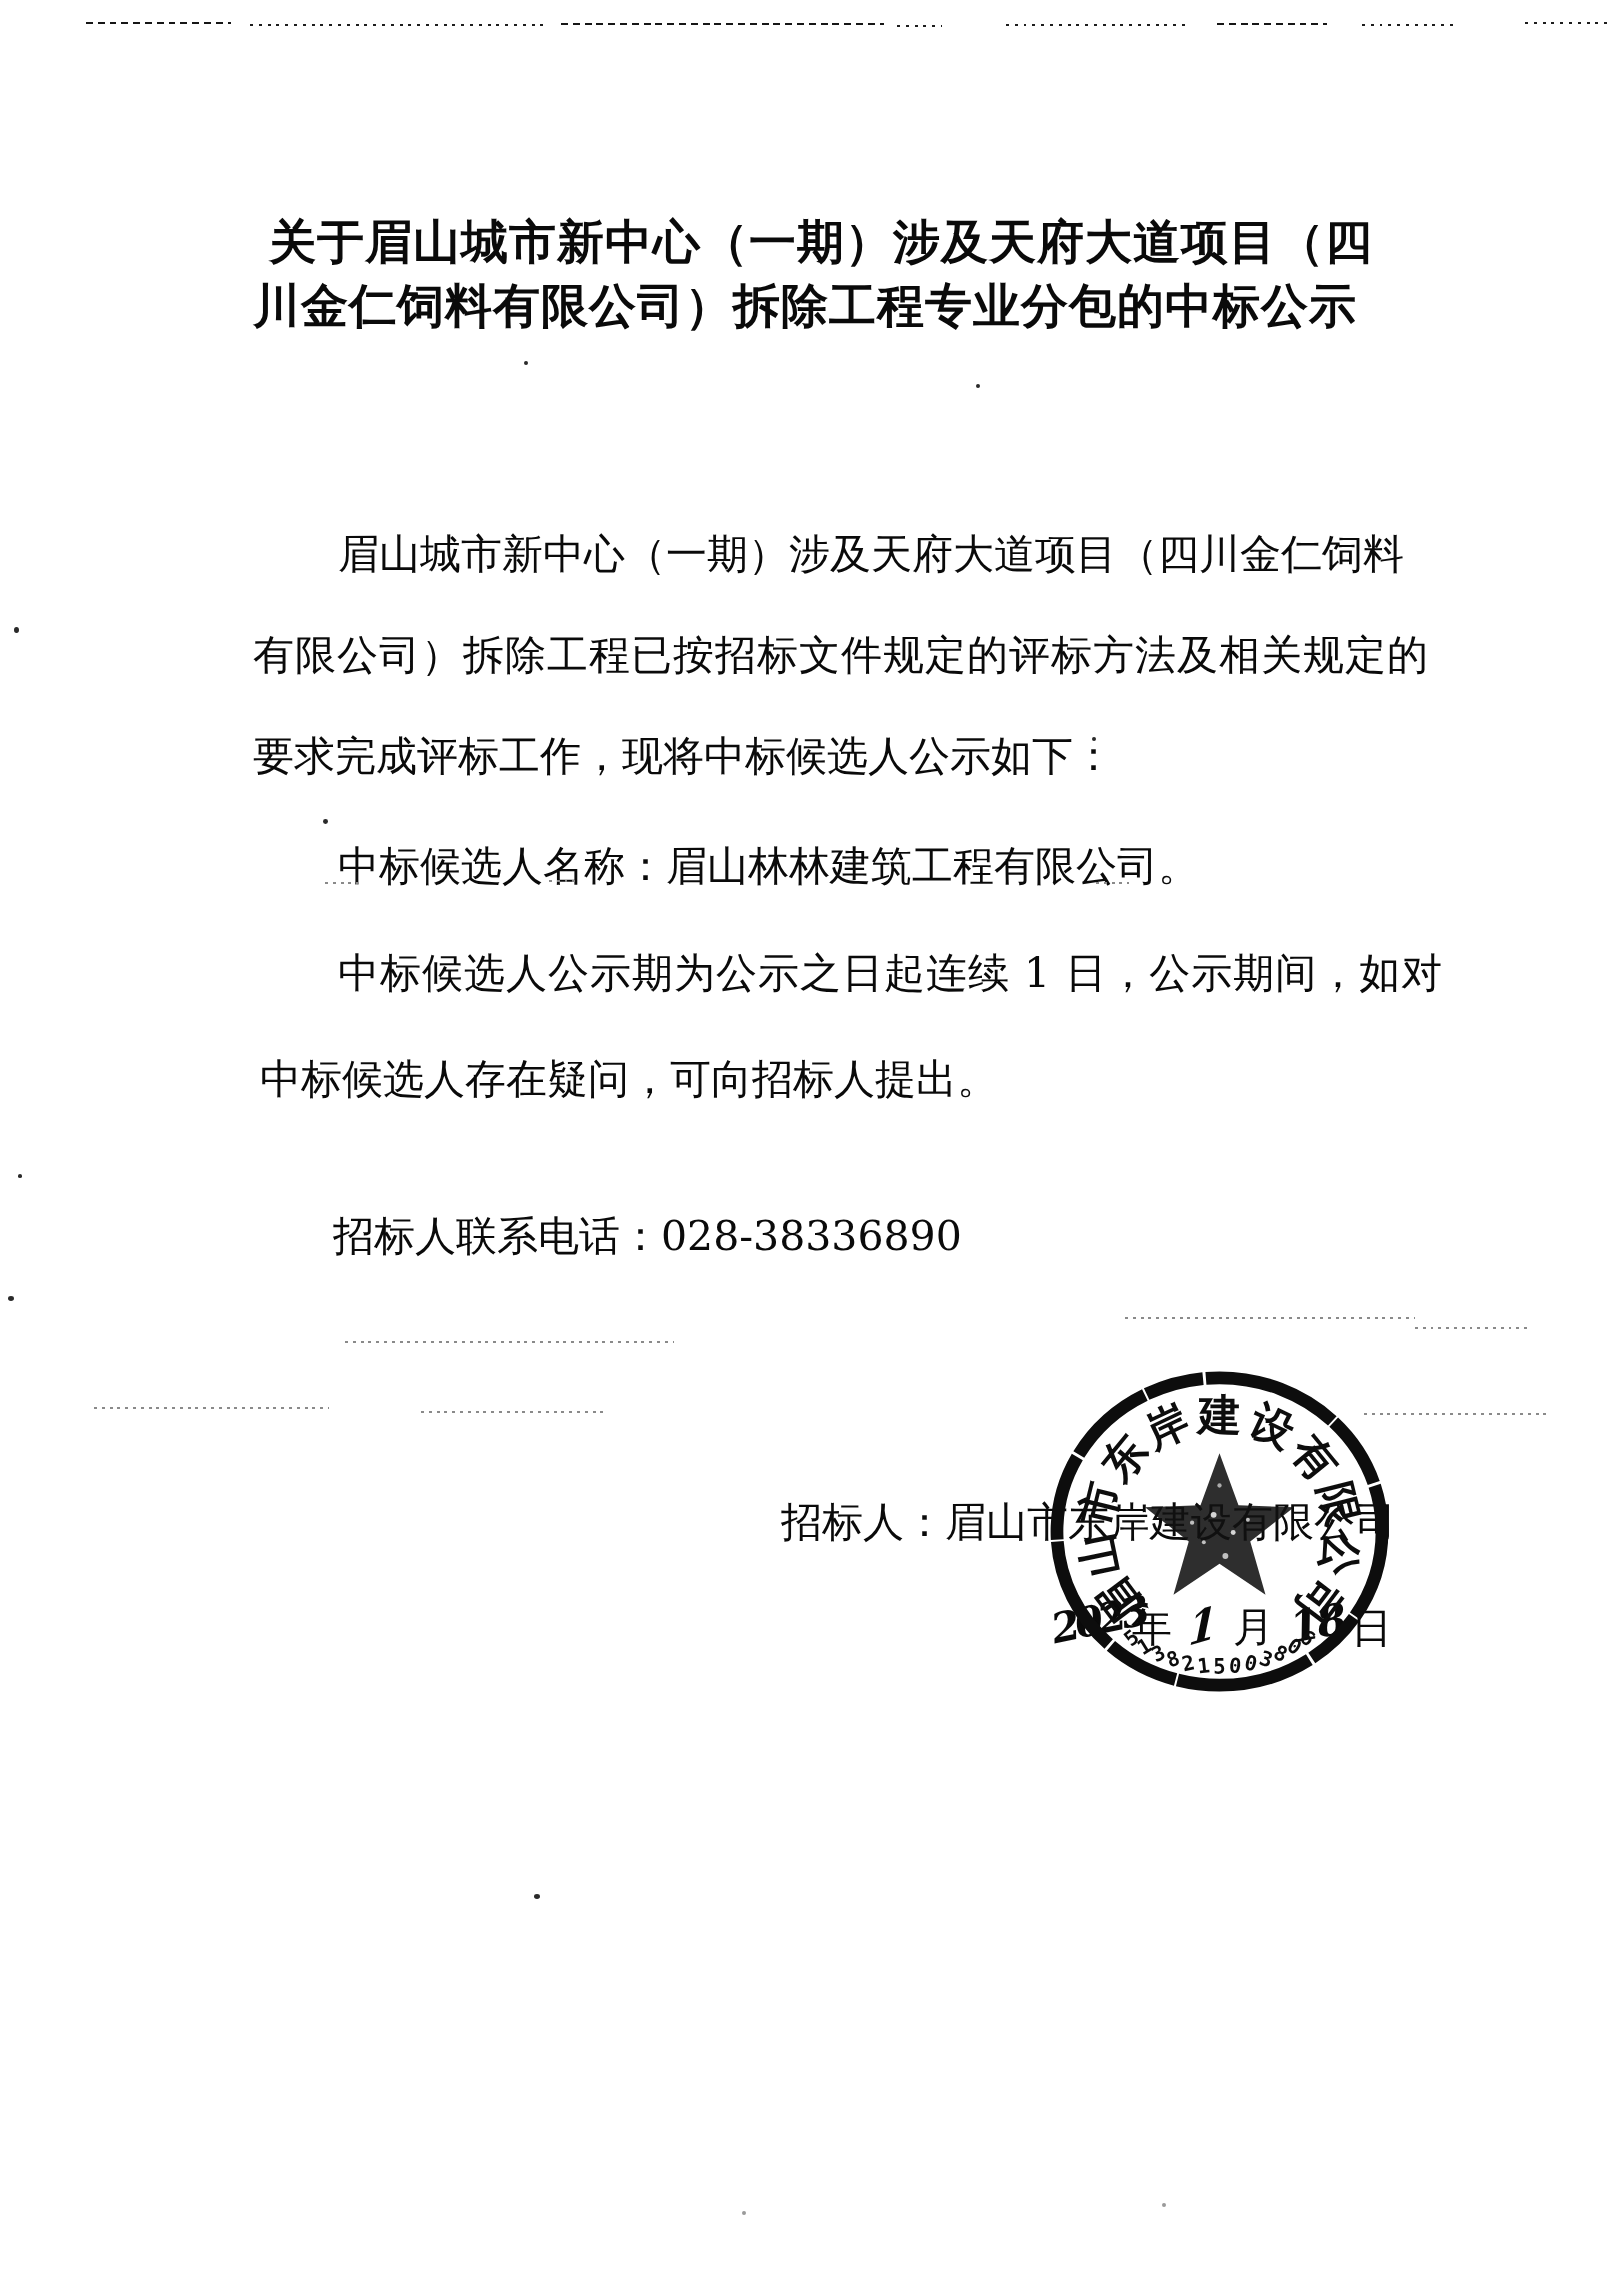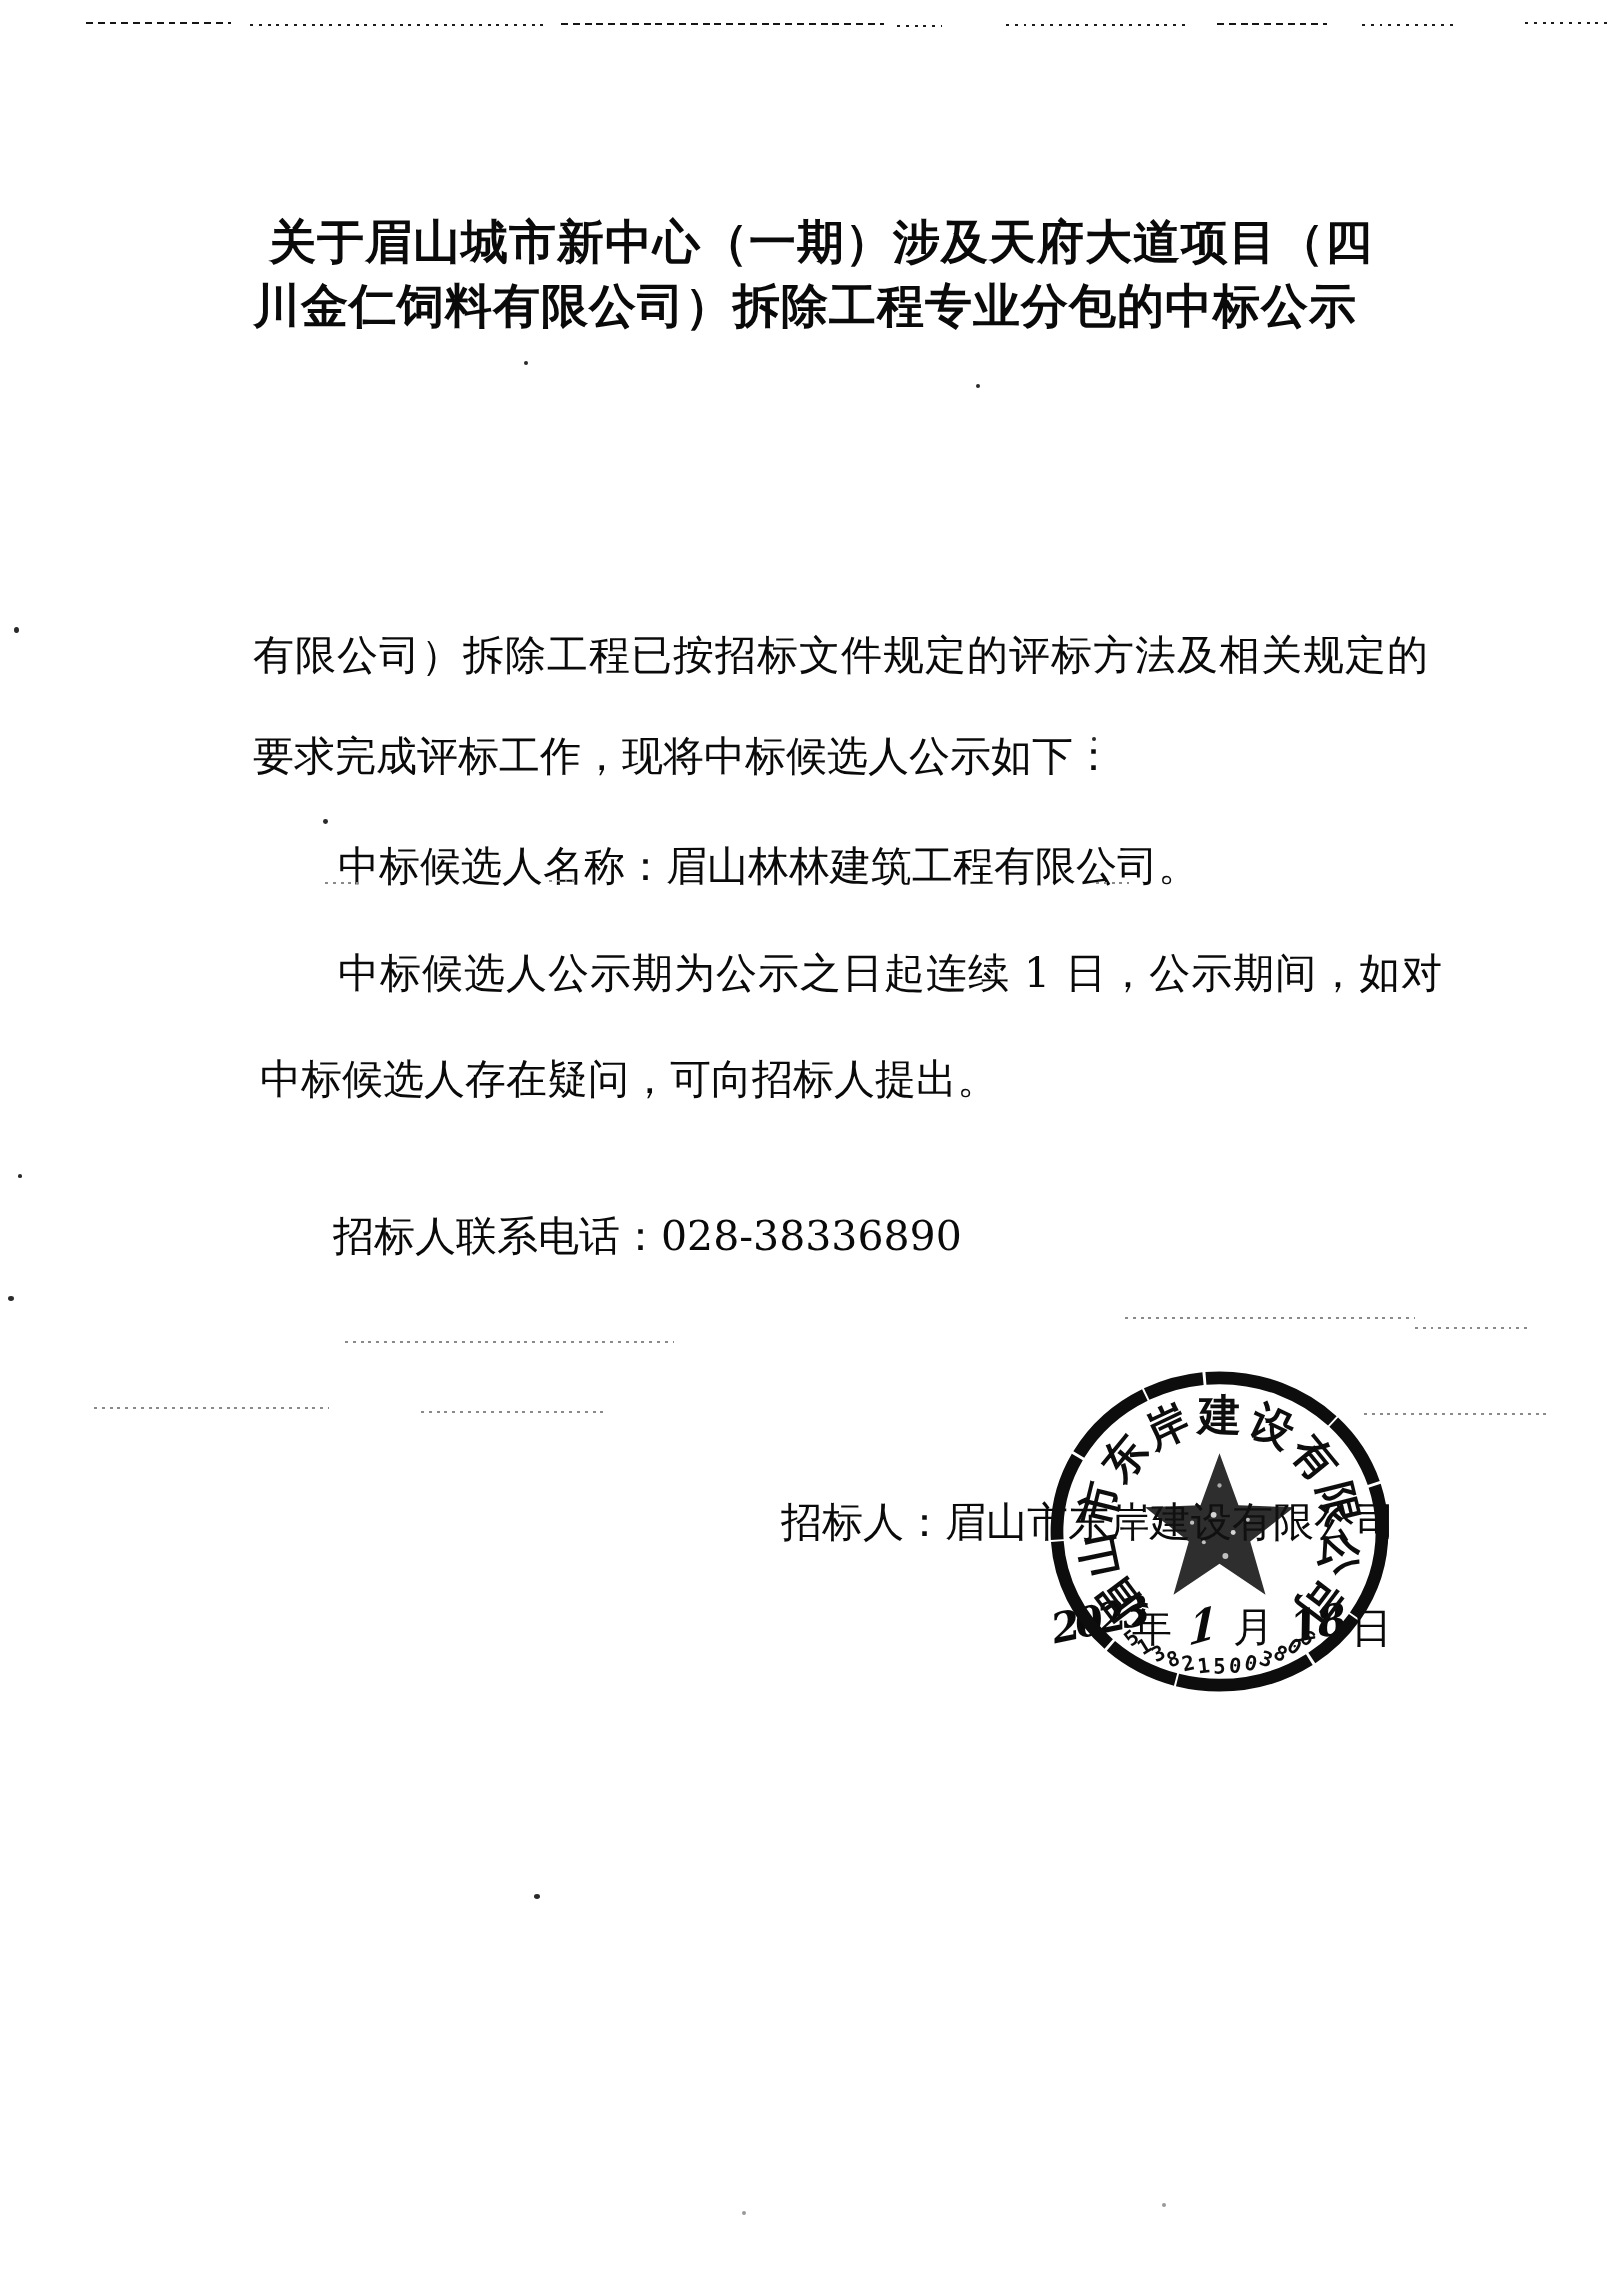--- a/index.html
+++ b/index.html
@@ -35,20 +35,21 @@
   <div class="noise" style="left:561px; top:22.5px; width:323px;"></div>
   <div class="noise fine" style="left:897px; top:24.5px; width:45px;"></div>
   <div class="noise fine" style="left:1006px;top:23.5px; width:184px;"></div>
   <div class="noise" style="left:1217px;top:22.5px; width:110px;"></div>
   <div class="noise fine" style="left:1362px;top:23.5px; width:94px;"></div>
   <div class="noise fine" style="left:1525px;top:21.6px; width:82px;"></div>
 
   <div class="txt title" style="left:253px;top:218px;margin-left:16px;">关于眉山城市新中心（一期）涉及天府大道项目（四</div>
   <div class="txt title" style="left:253px;top:282px;">川金仁饲料有限公司）拆除工程专业分包的中标公示</div>
 
+  <div class="txt body-line" style="left:338px;top:534px;letter-spacing:0px;">眉山城市新中心（一期）涉及天府大道项目（四川金仁饲料</div>
   <div class="txt body-line" style="left:253px;top:635px;">有限公司）拆除工程已按招标文件规定的评标方法及相关规定的</div>
   <div class="txt body-line" style="left:338px;top:846px;letter-spacing:0px;">中标候选人名称：眉山林林建筑工程有限公司。</div>
   <div class="txt body-line" style="left:253px;top:736px;letter-spacing:0px;">要求完成评标工作，现将中标候选人公示如下：</div>
   <div class="txt body-line" style="left:338px;top:953px;">中标候选人公示期为公示之日起连续 1 日，公示期间，如对</div>
   <div class="txt body-line" style="left:253px;top:1059px;letter-spacing:0px;margin-left:7px;">中标候选人存在疑问，可向招标人提出。</div>
   <div class="txt body-line" style="left:333px;top:1216px;letter-spacing:0px;">招标人联系电话：028-38336890</div>
   <div class="txt body-line" style="left:781px;top:1502px;letter-spacing:0px;">招标人：眉山市东岸建设有限公司</div>
 
   <div class="txt hand" style="left:1051px;top:1600px;font-size:41px;letter-spacing:-4.9px;transform:rotate(-12deg);">2023</div>
   <div class="txt body-line" style="left:1131px;top:1607px;">年</div>

